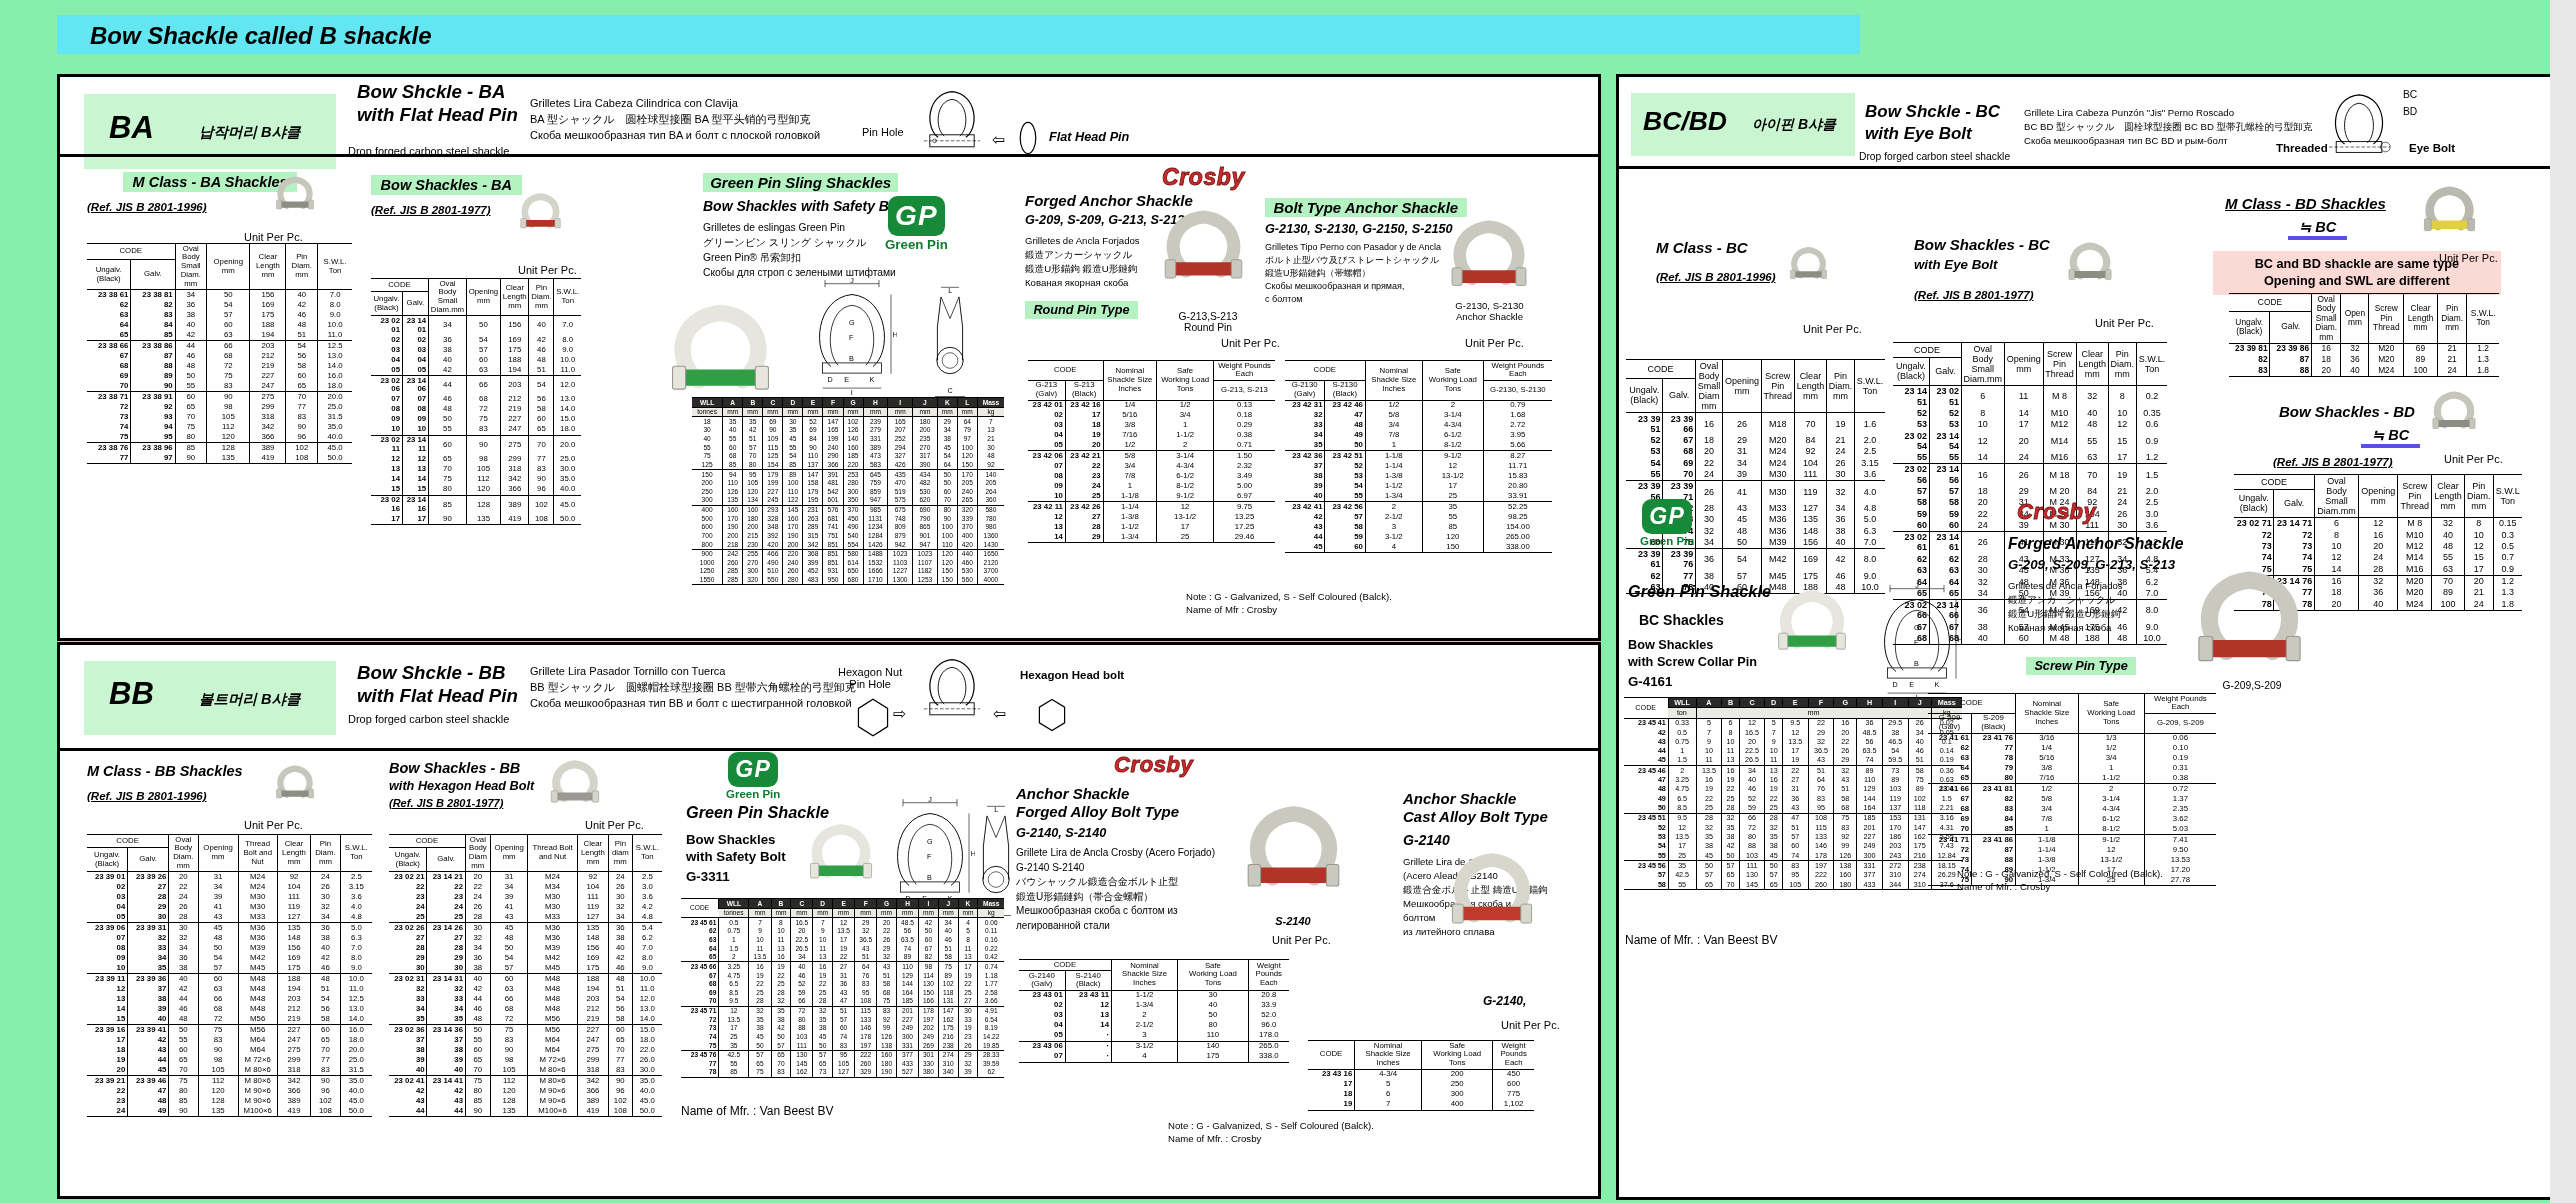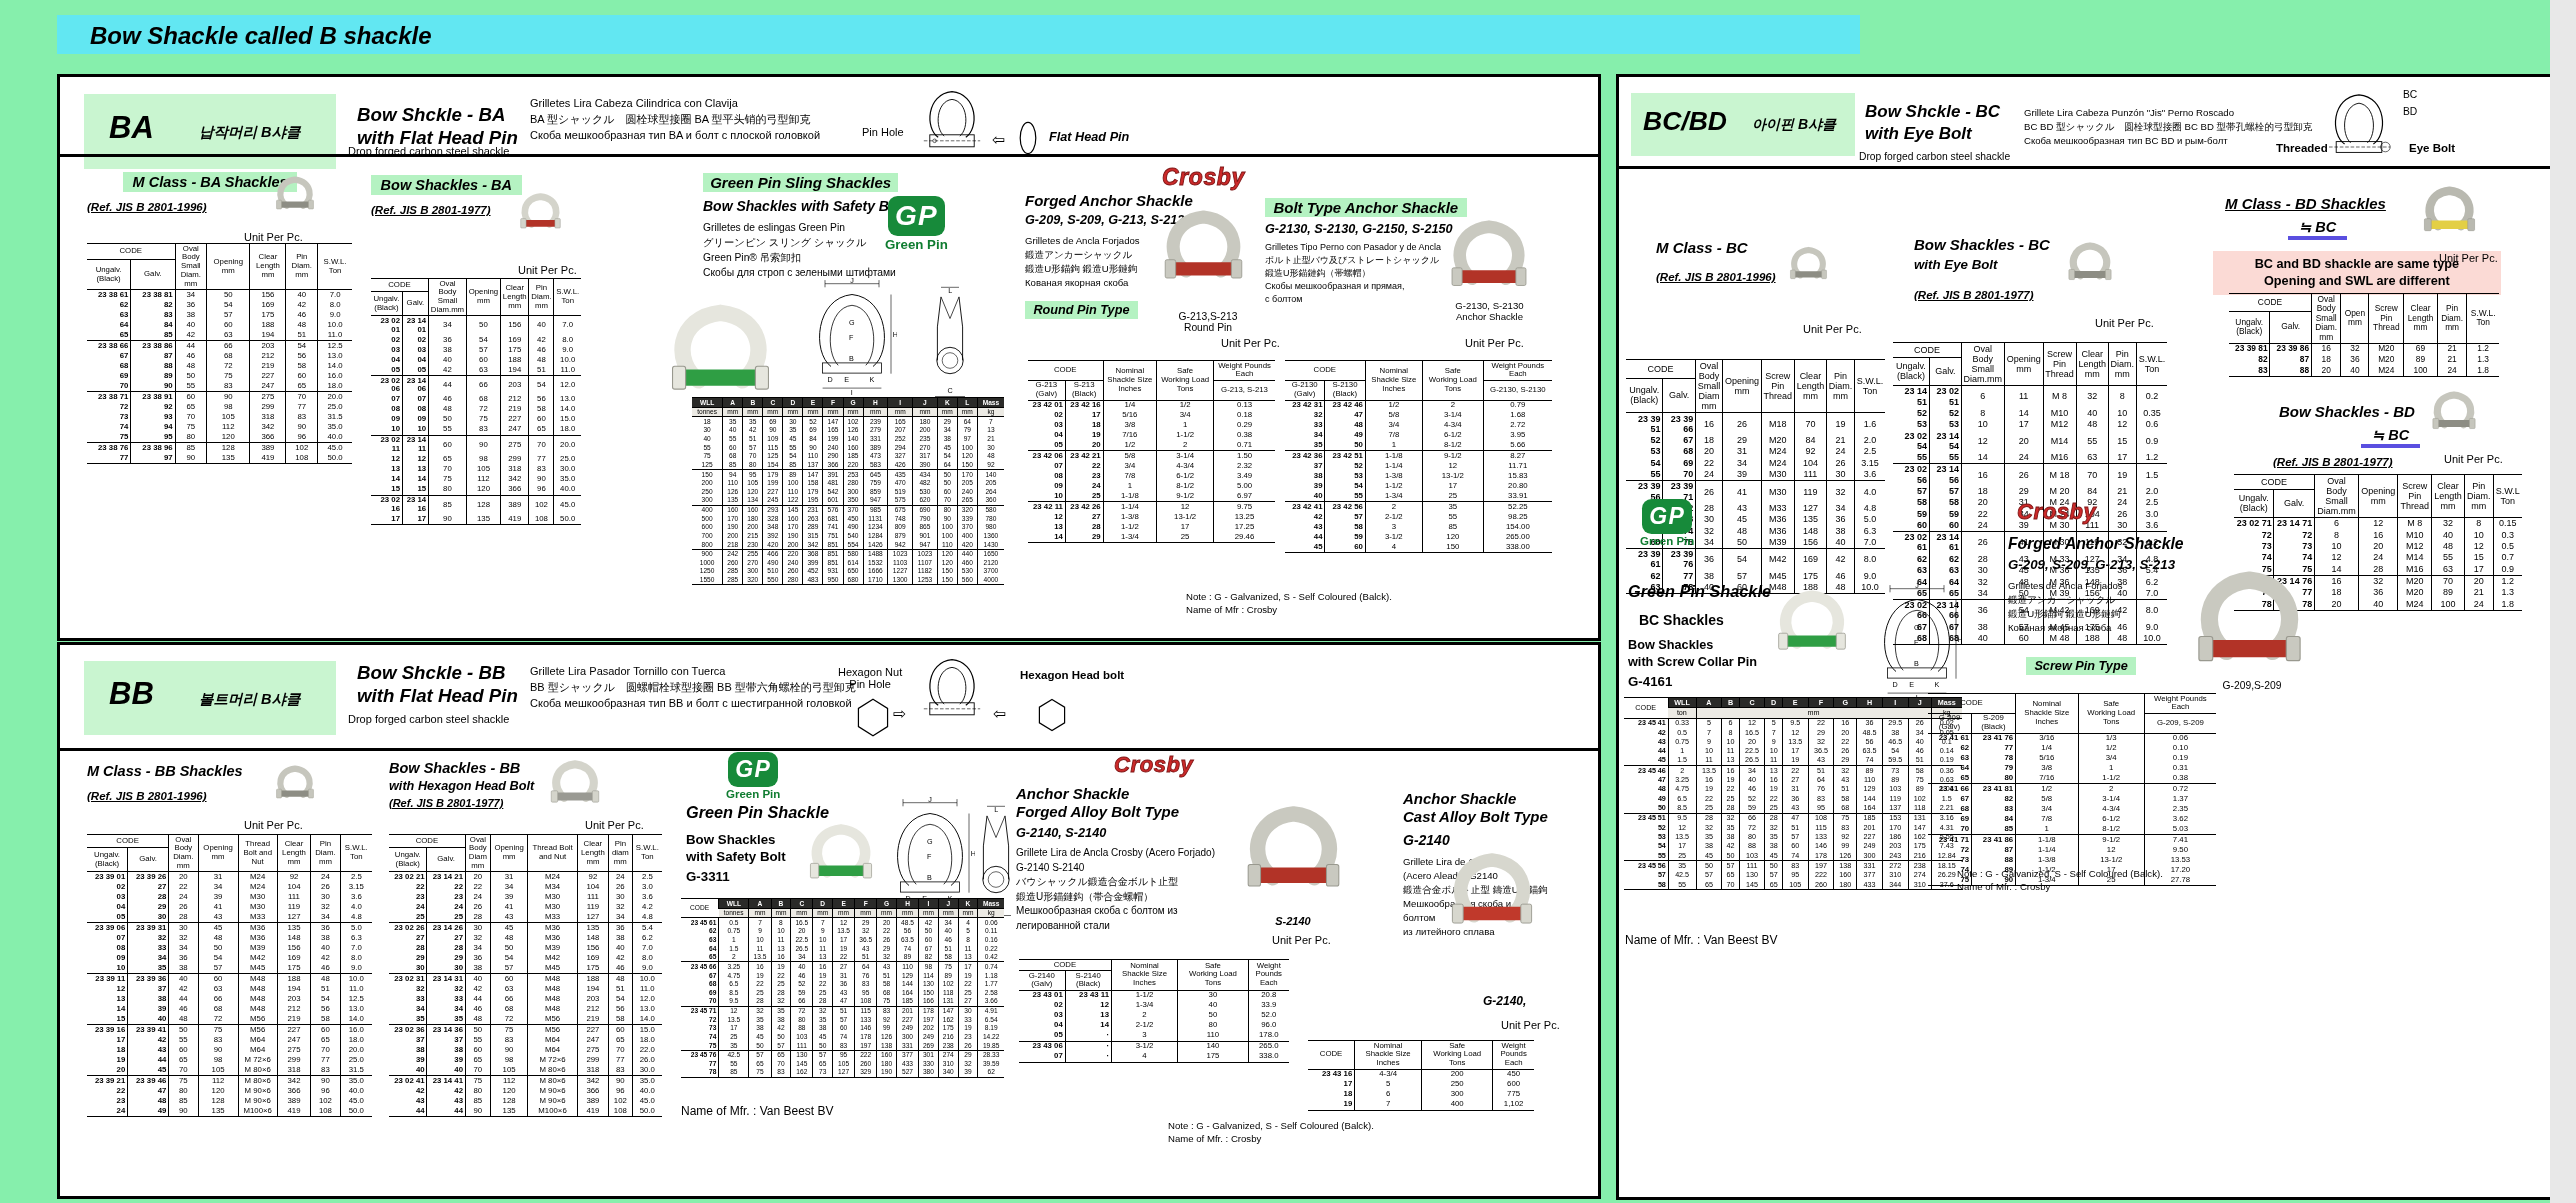--- a/index.html
+++ b/index.html
@@ -45,21 +45,21 @@
 
   <div class="abs band" style="left:57px;top:15px;width:1803px;height:39px;">
     <div class="abs bandtitle" style="left:33px;top:7.2px;">Bow Shackle  called B shackle</div>
   </div>
 
   <section class="box" style="left:57px;top:74px;width:1538px;height:561px;">
     <div class="abs greenlabel" style="left:24px;top:17px;width:252px;height:75px;">
       <span class="abs b it" style="left:25px;top:15.7px;font-size:31px;">BA</span>
       <span class="abs b it" style="left:115px;top:29px;font-size:14.5px;">납작머리 B샤클</span>
     </div>
-    <div class="abs sect pre" style="left:297px;top:26px;font-size:18.7px;line-height:1.25;">Bow Shckle - BA
+    <div class="abs sect pre" style="left:297px;top:3px;font-size:18.7px;line-height:1.25;">Bow Shckle - BA
 with Flat Head Pin</div>
     <div class="abs" style="left:288px;top:68px;font-size:11px;">Drop forged carbon steel shackle</div>
     <div class="abs lang" style="left:470px;top:19.3px;font-size:11px;">Grilletes Lira Cabeza Cilindrica con Clavija
 BA 型シャックル　圆栓球型接圈  BA 型平头销的弓型卸克
 Скоба мешкообразная тип BA и болт с плоской головкой</div>
 
     <div class="abs" style="left:802px;top:49px;font-size:11px;">Pin Hole</div>
     <div class="abs" style="left:859px;top:4.8px;">
       <svg width="66" height="78" viewBox="0 0 110 130" class="dim">
         <path d="M32 92 C10 78 12 20 55 16 C98 20 100 78 78 92" fill="none" stroke="#000" stroke-width="2"></path>

